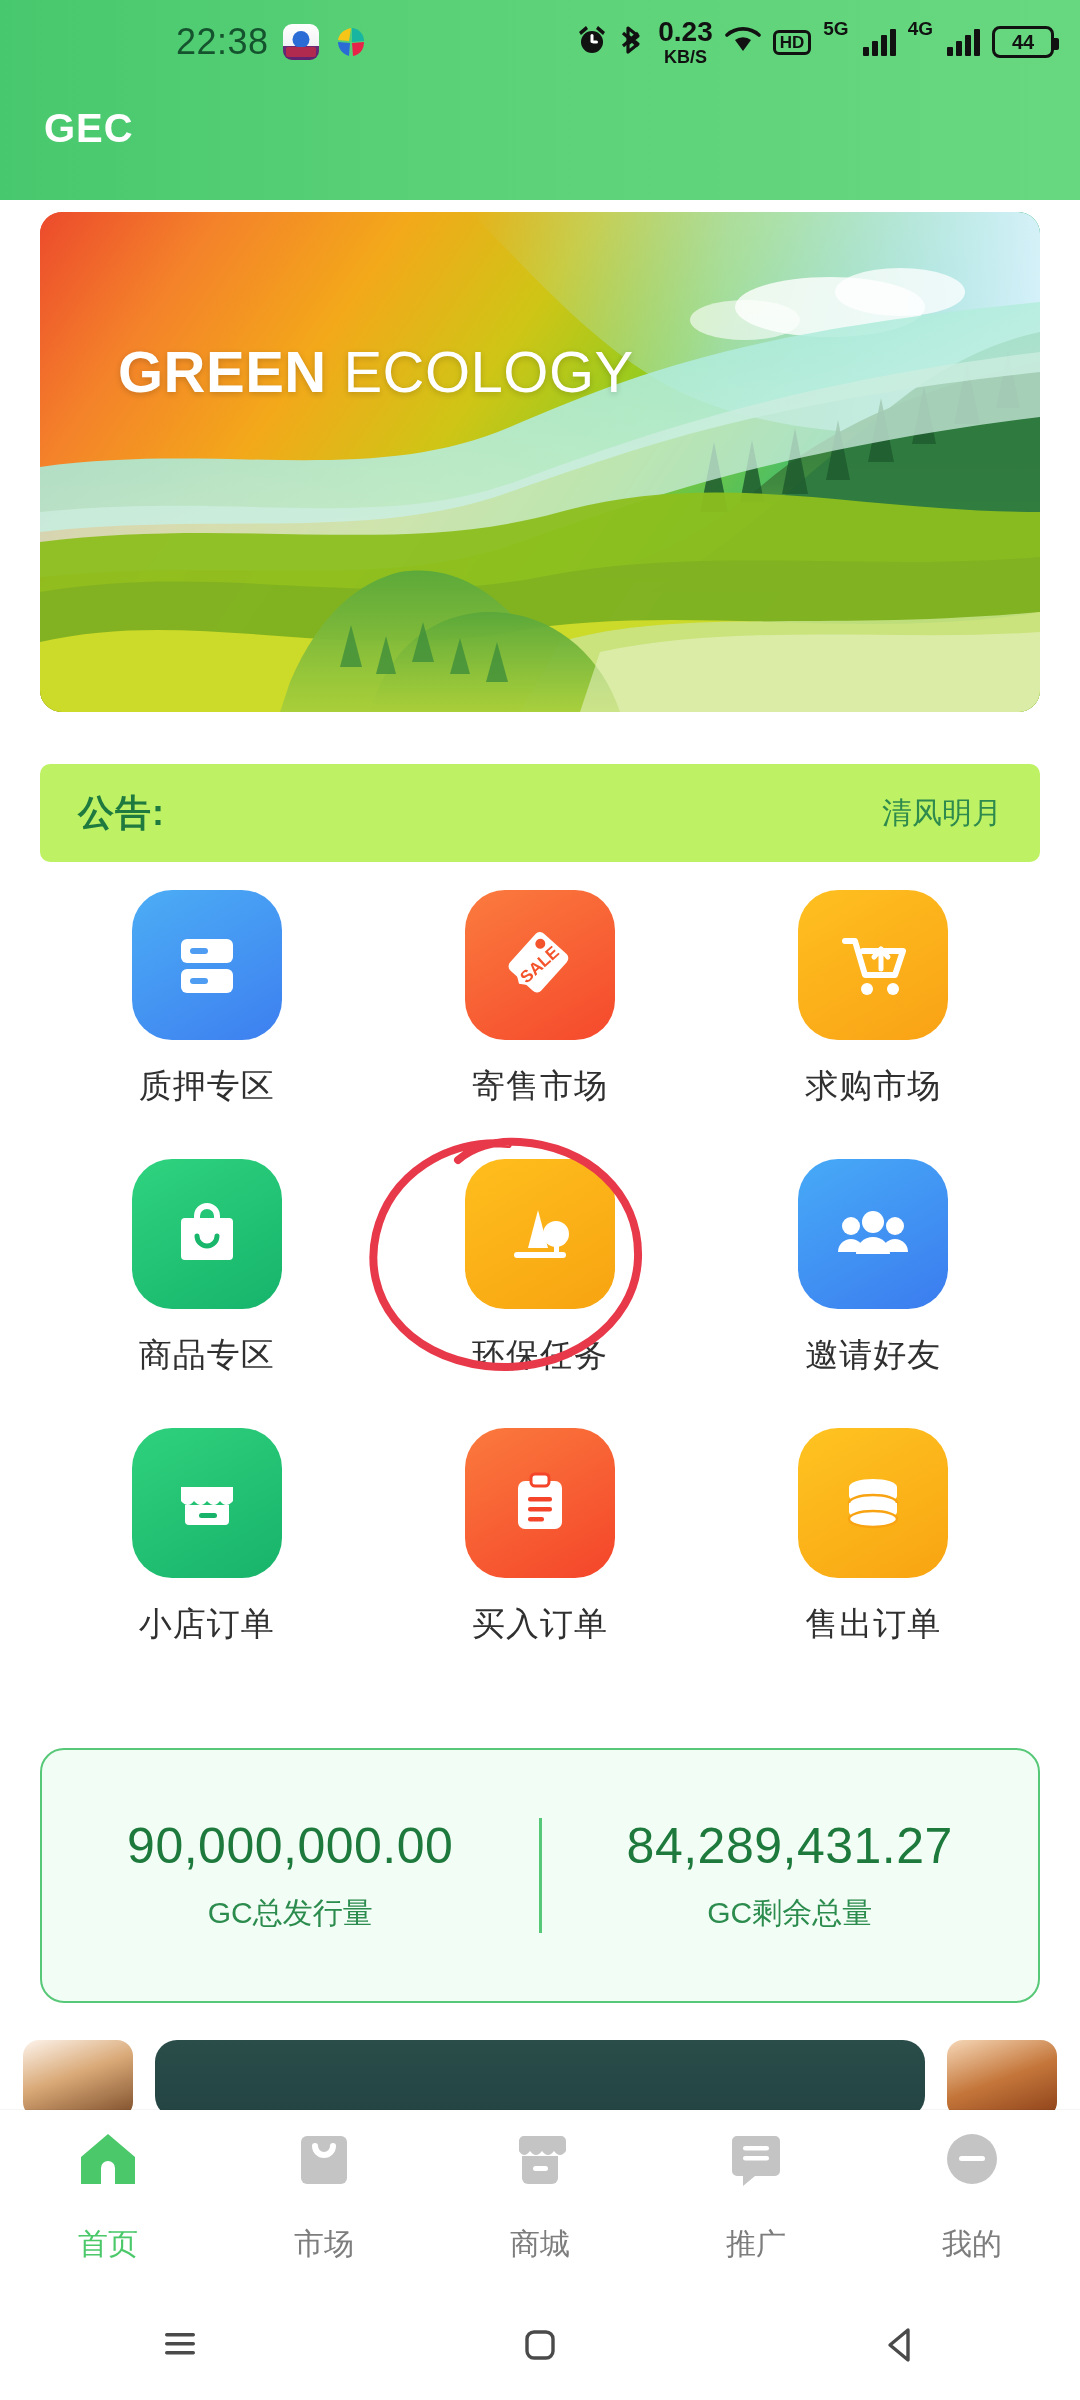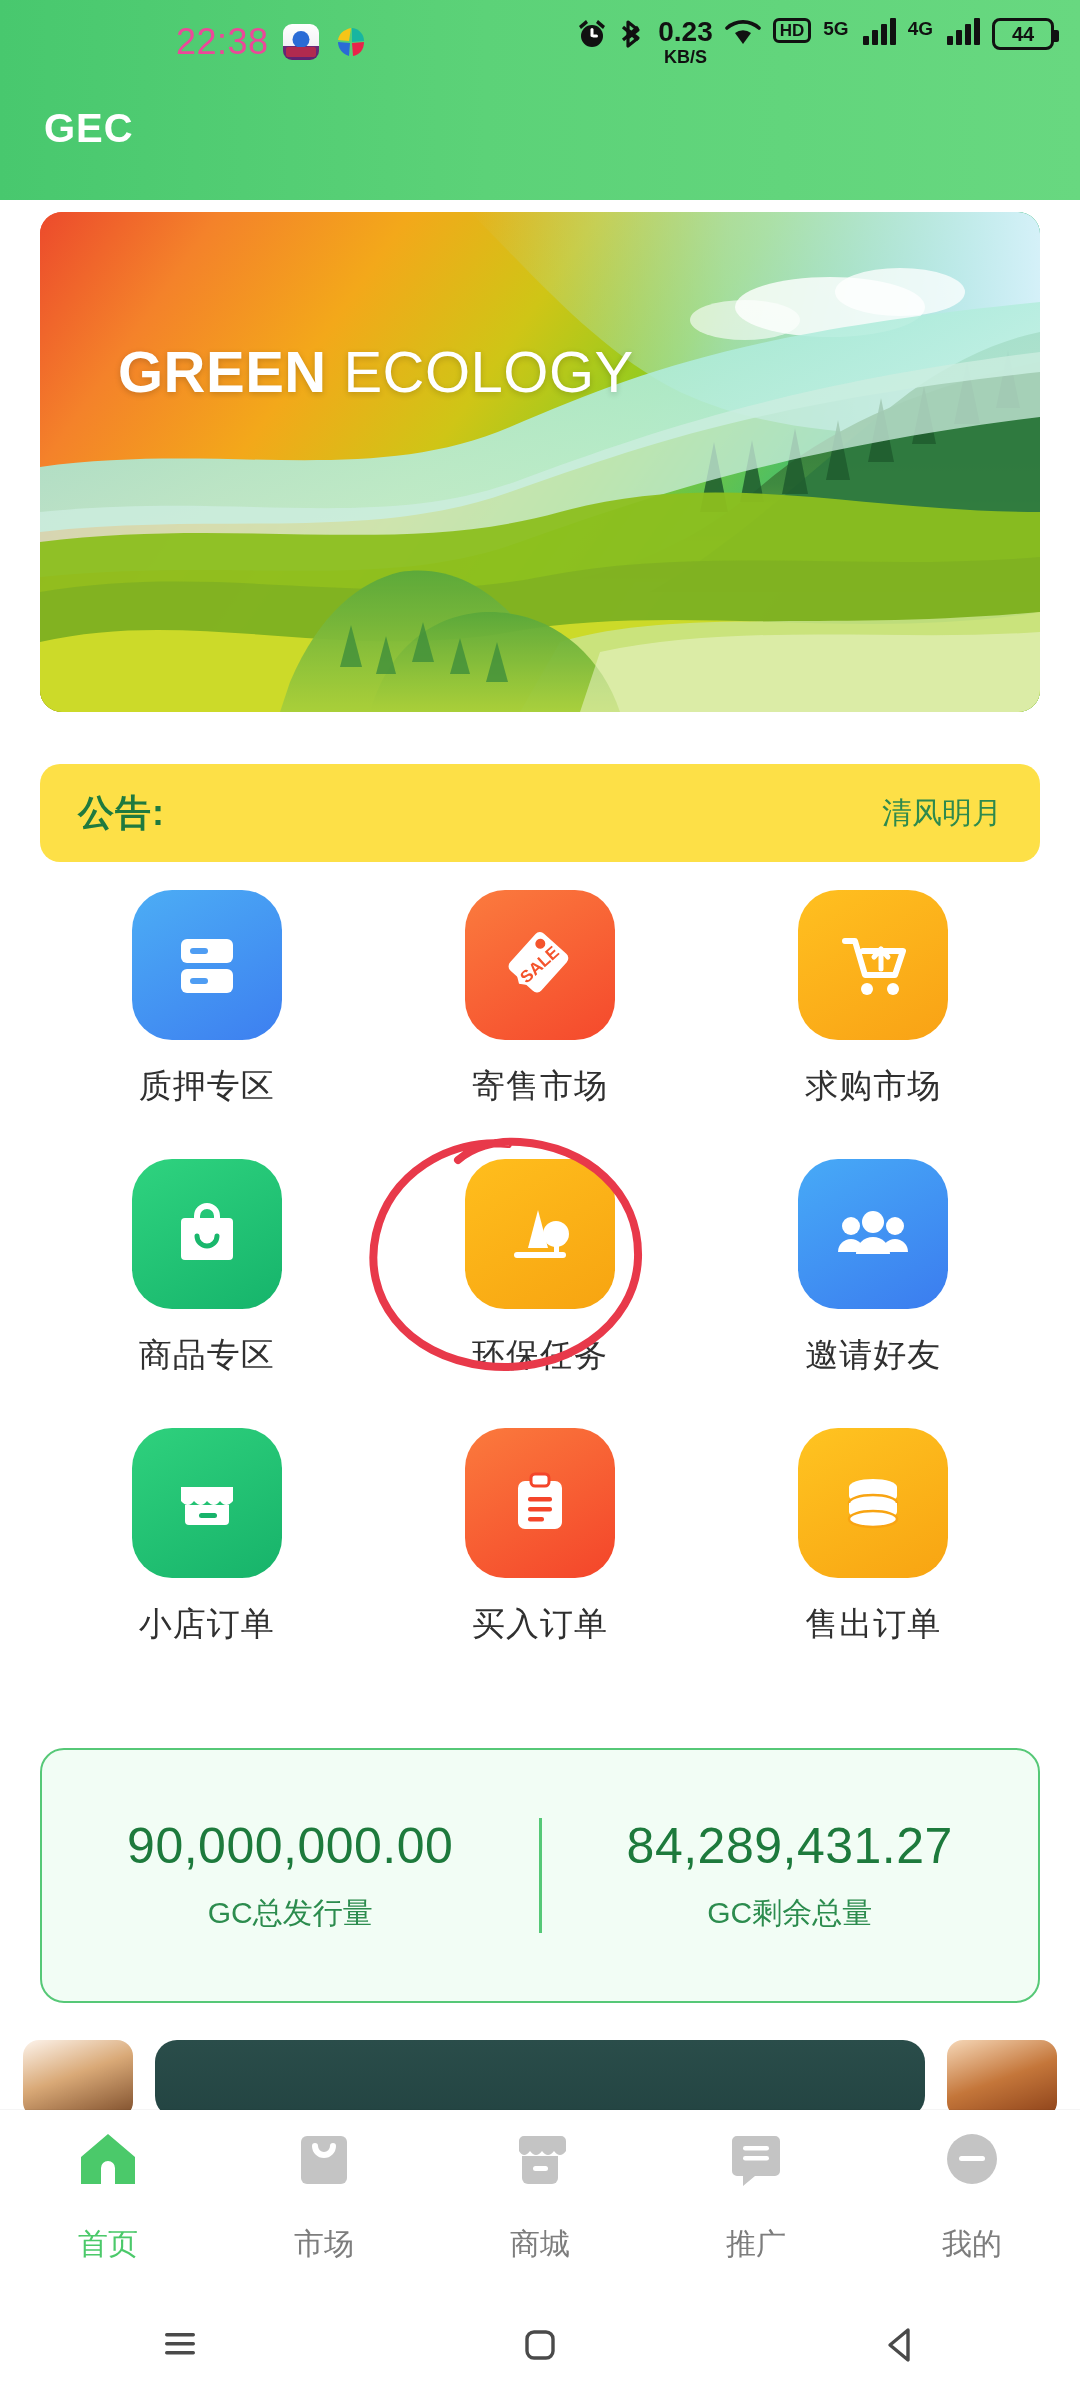--- a/index.html
+++ b/index.html
@@ -21,28 +21,28 @@
     background:linear-gradient(90deg, rgba(72,200,110,1) 0%, rgba(92,210,120,1) 45%, rgba(104,216,128,1) 100%);
   }
 
   
   .statusbar {
     position:absolute; left:0; top:0; width:1080px; height:84px;
     display:flex; align-items:center; z-index:5;
     padding:0 26px;
   }
   .sb-left { display:flex; align-items:center; gap:14px; margin-left:150px;}
-  .sb-time { font-size:36px; color:#ec4899; font-weight:500; letter-spacing:.5px;}
+  .sb-time { font-size:36px; color:#14532d; font-weight:500; letter-spacing:.5px;}
   .sb-appicon { width:36px; height:36px; border-radius:9px; position:relative; overflow:hidden;}
   .icon-netease { background:linear-gradient(180deg,#ffffff 0%,#f2f2f5 60%,#6a2a7a 60%,#5d2270 100%); }
   .icon-netease .ni-circ{ position:absolute; left:50%; top:7px; transform:translateX(-50%);
      width:17px; height:17px; border-radius:50%; background:#2a6bd6;}
   .icon-netease .ni-base{ position:absolute; left:3px; bottom:3px; width:30px; height:10px; background:#b02a4f; border-radius:2px;}
   .icon-color { background:transparent; }
-  .sb-right { margin-left:auto; display:flex; align-items:flex-start; gap:12px; }
+  .sb-right { margin-left:auto; display:flex; align-items:center; gap:12px; }
   .sb-kb { display:flex; flex-direction:column; align-items:center; line-height:1; }
   .sb-kb .v { font-size:28px; font-weight:700; color:#111; }
   .sb-kb .u { font-size:18px; font-weight:700; color:#111; margin-top:2px;}
   .netbadge {
     border:3px solid #111; border-radius:6px; padding:1px 4px;
     font-size:17px; font-weight:700; color:#111; line-height:1;
   }
   .sigwrap { display:flex; align-items:flex-end; gap:3px; }
   .sigwrap i { display:block; width:6px; background:#111; border-radius:1px;}
   .sigwrap i:nth-child(1){height:9px}
@@ -79,21 +79,21 @@
   .banner-txt .en {
     margin-top:16px; font-size:58px; color:#ffffff; letter-spacing:.5px;
     text-shadow:0 2px 6px rgba(0,0,0,.18);
   }
   .banner-txt .en b { font-weight:700; }
   .banner-txt .en i { font-style:normal; font-weight:400; }
 
   
   .announce {
     position:absolute; left:40px; top:764px; width:1000px; height:98px;
-    background:#fde047; border-radius:20px;
+    background:#bef264; border-radius:10px;
     display:flex; align-items:center; padding:16px 38px; z-index:4;
   }
   .announce .lbl { font-size:36px; color:#1f7a3f; font-weight:600; letter-spacing:1px;}
   .announce .val { margin-left:auto; font-size:30px; color:#2e8a4d; }
 
   
   .grid {
     position:absolute; left:40px; top:890px; width:1000px; z-index:4;
     display:grid; grid-template-columns:repeat(3,1fr); row-gap:50px;
   }

